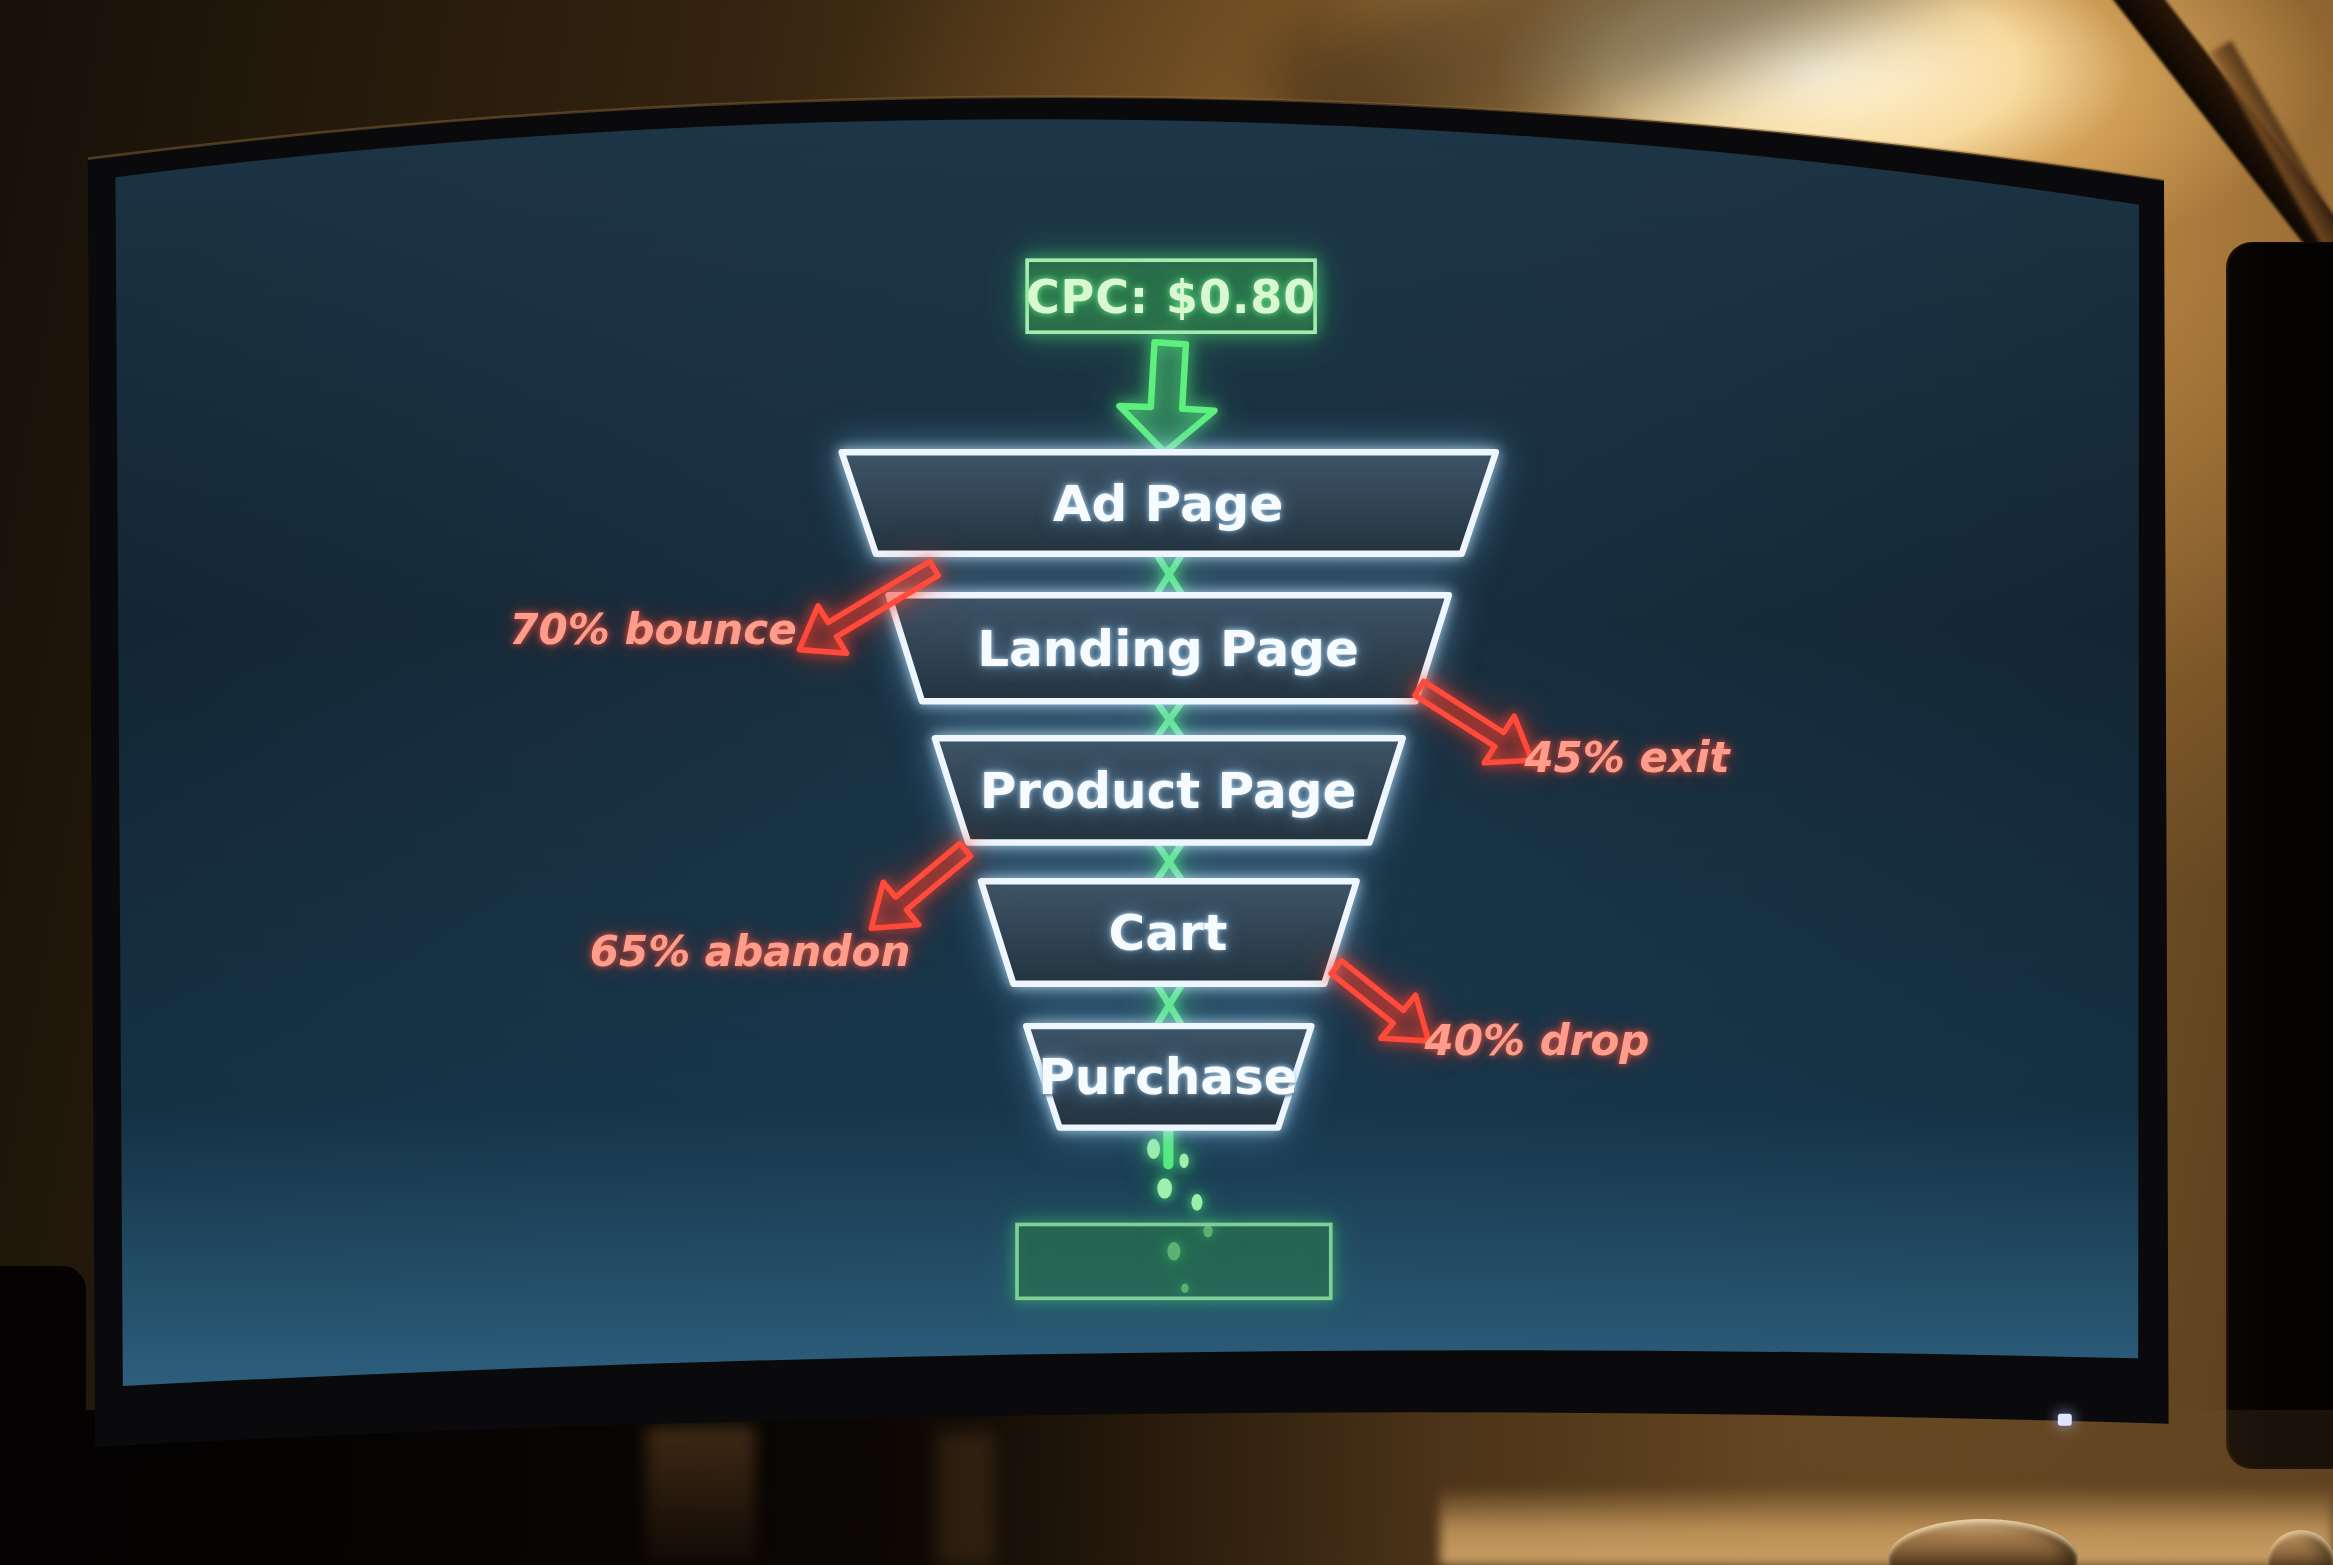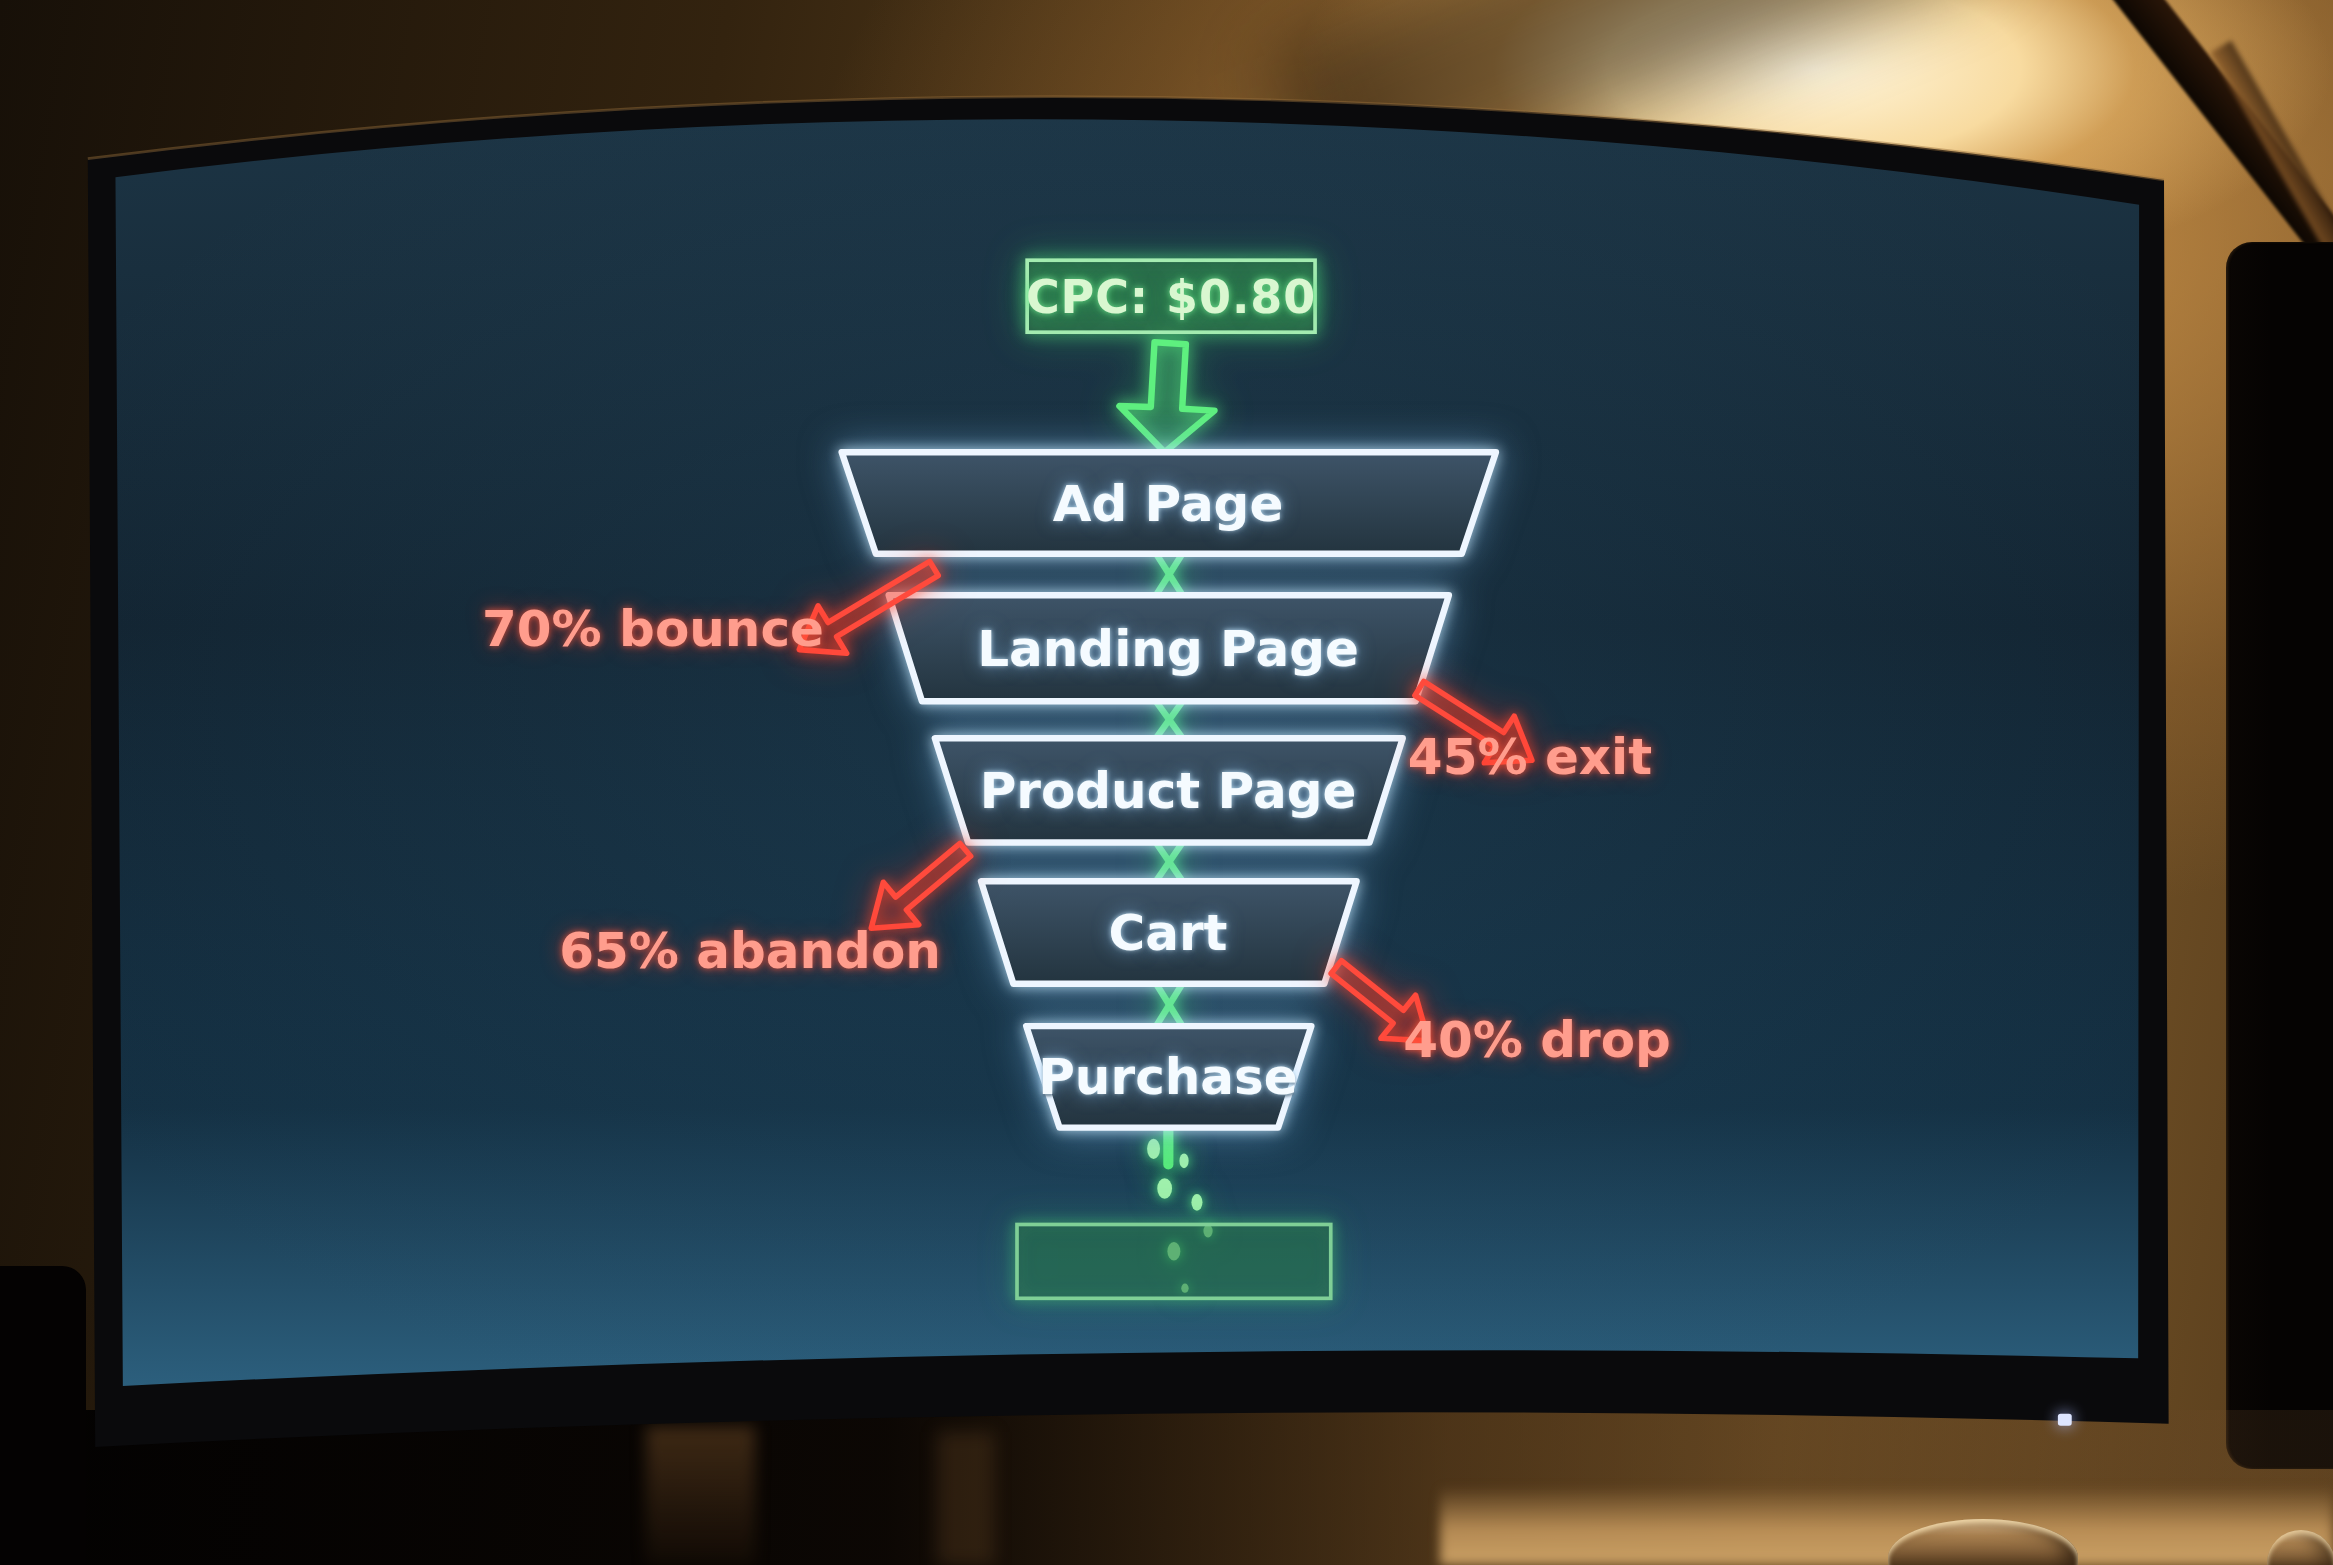--- a/index.html
+++ b/index.html
@@ -23,21 +23,21 @@
   #warm-sliver-2{left:937px;top:1432px;width:57px;height:133px;background:rgba(140,95,48,.22);filter:blur(8.3px);}
   #speaker-left{left:-16.6px;top:1266px;width:103px;height:299px;background:#040202;border-radius:0 24px 0 0;}
   .candle{background:linear-gradient(180deg,#e3c294 0%,#a87f4e 35%,#5c3f22 100%);box-shadow:inset 0 3.7px 5.5px rgba(255,230,180,.8), inset -13px 0 16.6px rgba(30,18,8,.6);}
   #candle-1{left:1888px;top:1519px;width:190px;height:48px;border-radius:50% 50% 0 0 / 80% 80% 0 0;}
   #candle-2{left:2267px;top:1530px;width:68px;height:37px;border-radius:50% 50% 0 0 / 90% 90% 0 0;opacity:.85;}
   
   .lbl{position:absolute;transform:translate(-50%,-50%);white-space:nowrap;font-weight:600;}
   .neon-white{color:#f5fbff;text-shadow:0 0 5.5px rgba(200,235,255,.95),0 0 18.5px rgba(140,200,255,.55),0 1.8px 2.8px rgba(0,10,20,.7);font-size:50px;}
   .neon-green{color:#d9f7d0;text-shadow:0 0 7.4px rgba(120,240,150,.9),0 0 22px rgba(60,210,100,.5);font-size:46px;letter-spacing:0.9px;}
   .neon-green-dim{color:#c8ecc2;text-shadow:0 0 6.5px rgba(110,220,140,.75),0 0 18.5px rgba(60,190,95,.4);font-size:42px;letter-spacing:0.9px;}
-  .neon-red{color:#ff9d8d;text-shadow:0 0 7.4px rgba(255,90,65,.85),0 0 22px rgba(255,45,25,.45);font-size:50px;}
+  .neon-red{color:#ff9d8d;text-shadow:0 0 7.4px rgba(255,90,65,.85),0 0 22px rgba(255,45,25,.45);font-size:42px;font-style:italic;}
 </style>
 </head>
 <body>
 
 <div id="scene">
 
   <div class="abs" id="lamp-shadow-band"></div>
   <div class="abs" id="lamp-arm-dark"></div>
   <div class="abs" id="lamp-arm-light"></div>
   <div class="abs" id="second-monitor"></div>
@@ -121,17 +121,17 @@
     <rect x="2230" y="1532" width="15" height="13" rx="3" fill="#dde5ff" style="filter:drop-shadow(0 0 8px rgba(170,185,255,0.95));"></rect>
   </svg>
 
   <div class="lbl neon-green" style="left:1171px;top:297px">CPC: $0.80</div>
   <div class="lbl neon-white" style="left:1168px;top:504px">Ad Page</div>
   <div class="lbl neon-white" style="left:1168px;top:791px">Product Page</div>
   <div class="lbl neon-white" style="left:1168px;top:649px">Landing Page</div>
   <div class="lbl neon-white" style="left:1168px;top:933px">Cart</div>
   <div class="lbl neon-white" style="left:1168px;top:1077px">Purchase</div>
   <div class="lbl neon-red" style="left:653px;top:629px">70% bounce</div>
-  <div class="lbl neon-red" style="left:1530px;top:757px">45% exit</div>
+  <div class="lbl neon-red" style="left:1627px;top:757px">45% exit</div>
   <div class="lbl neon-red" style="left:750px;top:951px">65% abandon</div>
   <div class="lbl neon-red" style="left:1537px;top:1040px">40% drop</div>
 </div>
 
 
 </body></html>

